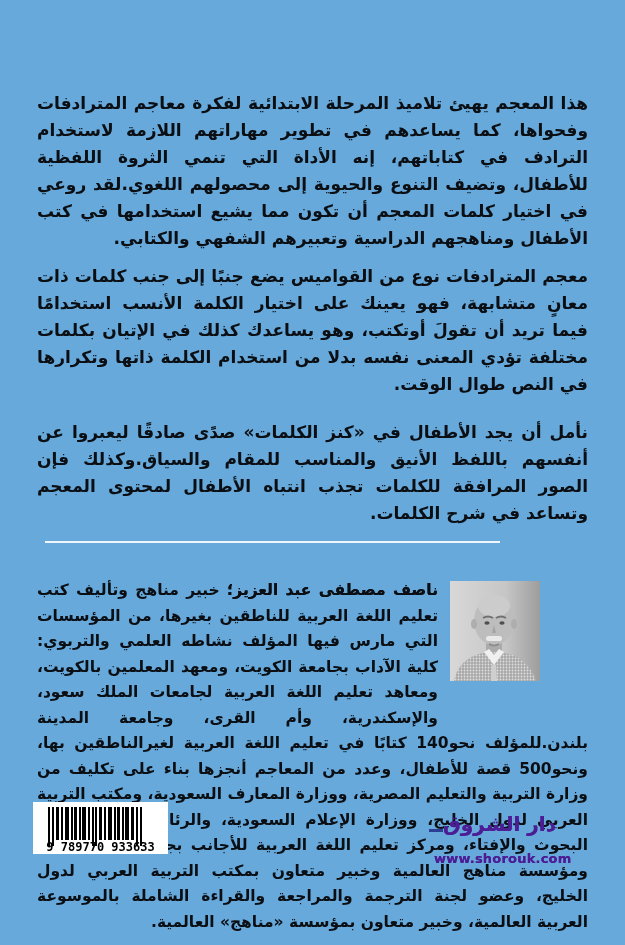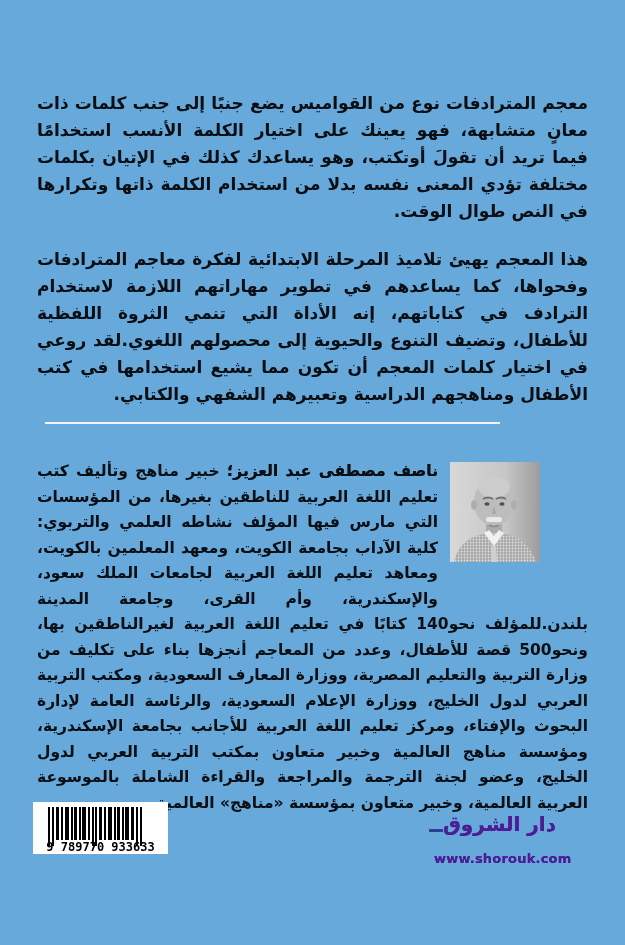--- a/index.html
+++ b/index.html
@@ -74,22 +74,23 @@
     text-shadow:0 0 0.4px currentColor;
     direction:ltr; text-align:right;
   }
 </style>
 </head>
 <body>
 
 <div class="cover">
 
   <div class="copy">
+    <p class="blurb p2">هذا المعجم يهيئ تلاميذ المرحلة الابتدائية لفكرة معاجم المترادفات وفحواها، كما يساعدهم في تطوير مهاراتهم اللازمة لاستخدام الترادف في كتاباتهم، إنه الأداة التي تنمي الثروة اللفظية للأطفال، وتضيف التنوع والحيوية إلى محصولهم اللغوي.لقد روعي في اختيار كلمات المعجم أن تكون مما يشيع استخدامها في كتب الأطفال ومناهجهم الدراسية وتعبيرهم الشفهي والكتابي.</p>
     <p class="blurb p1">معجم المترادفات نوع من القواميس يضع جنبًا إلى جنب كلمات ذات معانٍ متشابهة، فهو يعينك على اختيار الكلمة الأنسب استخدامًا فيما تريد أن تقولَ أوتكتب، وهو يساعدك كذلك في الإتيان بكلمات مختلفة تؤدي المعنى نفسه بدلا من استخدام الكلمة ذاتها وتكرارها في النص طوال الوقت.</p>
-    <p class="blurb p2">هذا المعجم يهيئ تلاميذ المرحلة الابتدائية لفكرة معاجم المترادفات وفحواها، كما يساعدهم في تطوير مهاراتهم اللازمة لاستخدام الترادف في كتاباتهم، إنه الأداة التي تنمي الثروة اللفظية للأطفال، وتضيف التنوع والحيوية إلى محصولهم اللغوي.لقد روعي في اختيار كلمات المعجم أن تكون مما يشيع استخدامها في كتب الأطفال ومناهجهم الدراسية وتعبيرهم الشفهي والكتابي.</p>
+    <p class="blurb p3">نأمل أن يجد الأطفال في «كنز الكلمات» صدًى صادقًا ليعبروا عن أنفسهم باللفظ الأنيق والمناسب للمقام والسياق.وكذلك فإن الصور المرافقة للكلمات تجذب انتباه الأطفال لمحتوى المعجم وتساعد في شرح الكلمات.</p>
 
     <div class="divider"></div>
 
     <div class="bio">
       <span class="photo-wrap">
         <svg viewBox="0 0 90 100" xmlns="http://www.w3.org/2000/svg">
           <defs>
             <linearGradient id="bgg" x1="0" y1="0" x2="1" y2="0">
               <stop offset="0" stop-color="#d8d8d8"></stop>
               <stop offset="0.62" stop-color="#c6c6c6"></stop>

